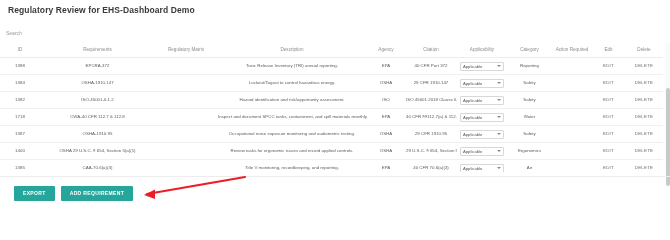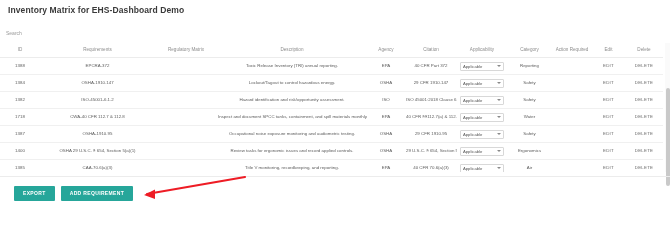--- a/index.html
+++ b/index.html
@@ -106,21 +106,21 @@
   .arrow-annotation {
     position: absolute; left: 120px; top: 174px;
     width: 130px; height: 28px; pointer-events: none;
   }
 </style>
 </head>
 <body>
 
 <div class="page">
 
-  <div class="page-title">Inventory Matrix for EHS-Dashboard Demo</div>
+  <div class="page-title">Regulatory Review for EHS-Dashboard Demo</div>
 
   <div class="search-wrap">
     <div class="search-label">Search</div>
     <input class="search-input" type="text" placeholder="" style="">
   </div>
 
   <div class="table-region">
     <table class="matrix">
       <colgroup>
         <col class="col-id">

